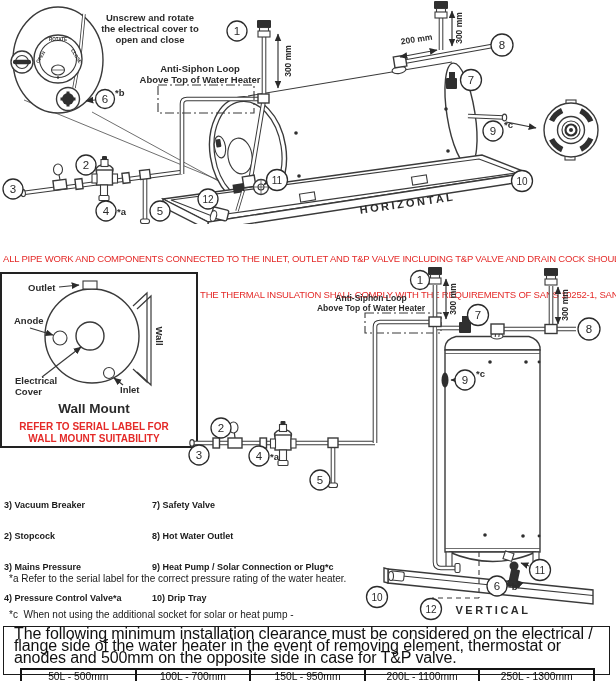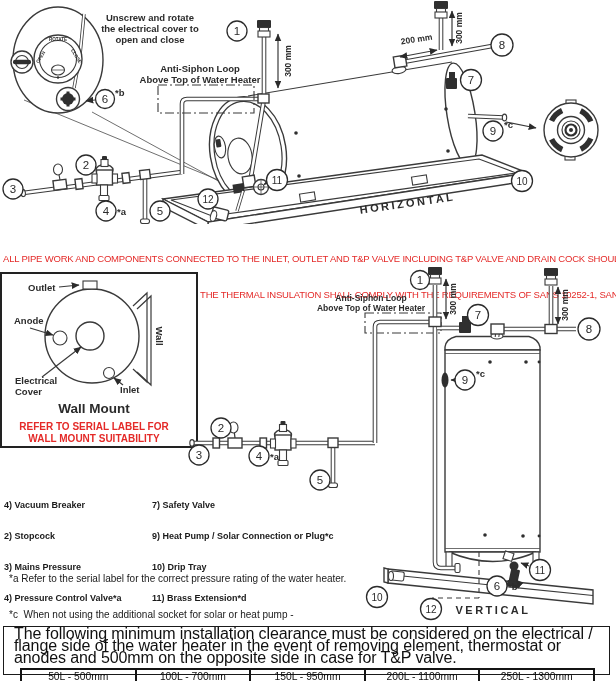--- a/index.html
+++ b/index.html
@@ -487,29 +487,30 @@
       <circle class="co" cx="540" cy="570" r="10.5"></circle>
         <text class="cots" x="540" y="573.5">11</text>
     </g>
     <g>
       <circle class="co" cx="431" cy="609" r="10.5"></circle>
         <text class="cots" x="431" y="612.5">12</text>
     </g>
   </svg>
 
   <div class="abs legend-col" style="left:4px;top:479px">
-    <div>4) Vacuum Breaker</div>
+    <div>3) Vacuum Breaker</div>
     <div>2) Stopcock</div>
     <div>3) Mains Pressure</div>
     <div>4) Pressure Control Valve*a</div>
     <div>5) Balanced Cold Water</div>
     <div>6) Drain Cock*b</div>
   </div>
   <div class="abs legend-col" style="left:152px;top:479px">
     <div>7) Safety Valve</div>
+    <div>8) Hot Water Outlet</div>
     <div>9) Heat Pump / Solar Connection or Plug*c</div>
     <div>10) Drip Tray</div>
     <div>11) Brass Extension*d</div>
     <div>12) Leakage Sensor*d</div>
   </div>
 
   <div class="abs notes" style="left:9px;top:550px">
     <div>*a Refer to the serial label for the correct pressure rating of the water heater.</div>
     <div>*c  When not using the additional socket for solar or heat pump -</div>
     <div class="tight">ENSURE THAT THE SOCKET IS PLUGGED.</div>

